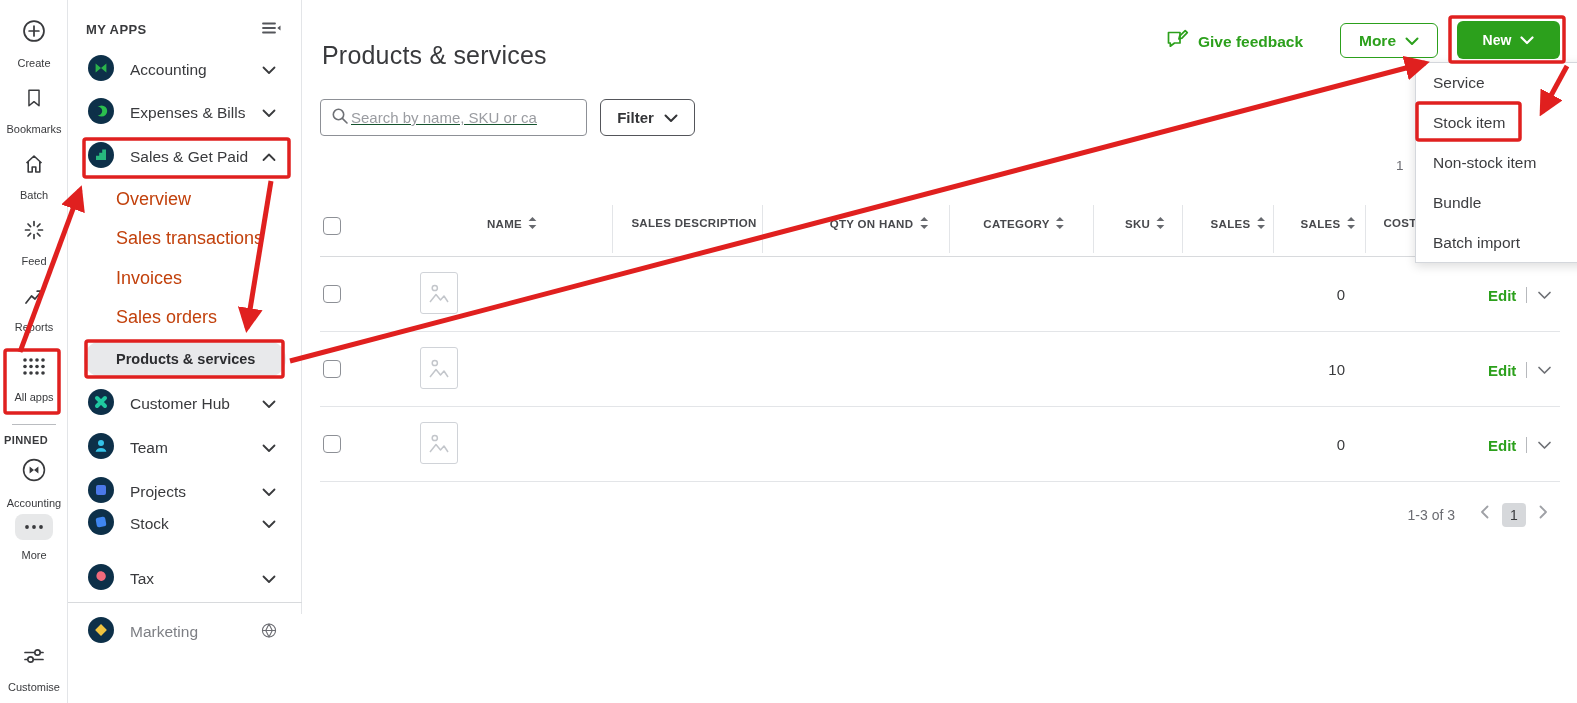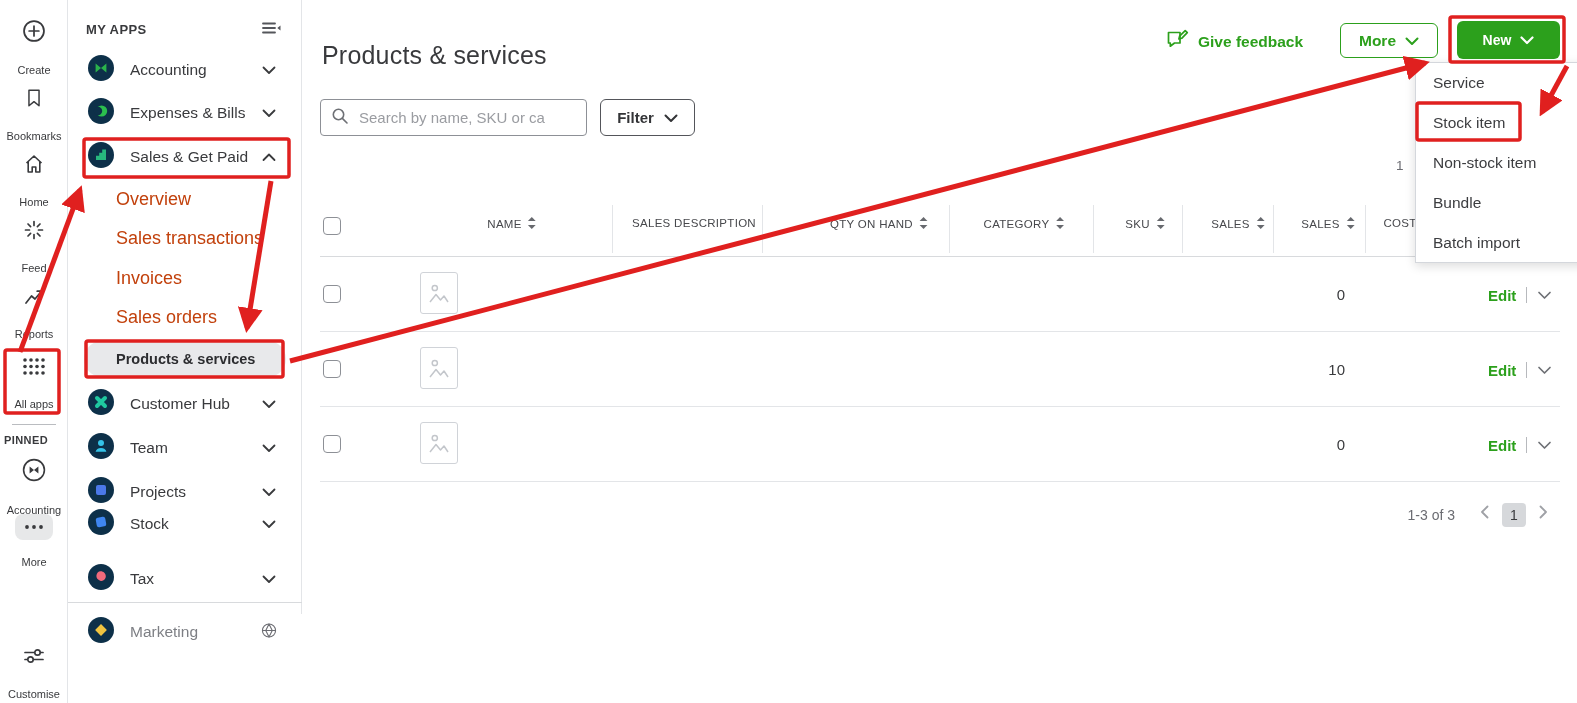--- a/index.html
+++ b/index.html
@@ -5,21 +5,21 @@
   * { box-sizing: border-box; }
   html,body { margin:0; padding:0; }
   body {
     width:1577px; height:703px; position:relative; overflow:hidden;
     background:#ffffff; color:#393a3d;
     font-family:"Liberation Sans", sans-serif;
   }
 
   
   .rail { position:absolute; left:0; top:0; width:68px; height:703px; background:#fff; border-right:1px solid #e3e5e8; z-index:2; }
-  .rail-item { position:absolute; left:0; width:68px; display:flex; flex-direction:column; align-items:center; gap:16px; cursor:pointer; }
+  .rail-item { position:absolute; left:0; width:68px; display:flex; flex-direction:column; align-items:center; gap:9px; cursor:pointer; }
   .rail-item .lbl { font-size:11px; color:#393a3d; white-space:nowrap; }
   .rail-divider { position:absolute; left:12px; width:44px; border-top:1px solid #babcc0; }
   .rail-pinned { position:absolute; left:0; width:52px; text-align:center; font-size:11px; font-weight:bold; letter-spacing:.4px; color:#393a3d; }
   .more-chip { width:38px; height:26px; border-radius:8px; background:#e7e8e9; display:flex; align-items:center; justify-content:center; }
 
   
   .sidebar { position:absolute; left:68px; top:0; width:234px; height:614px; background:#fff; border-right:1px solid #e3e5e8; z-index:2; }
   .sb-head { position:absolute; left:18px; top:22px; font-size:13px; font-weight:bold; letter-spacing:.4px; color:#393a3d; }
   .sb-collapse { position:absolute; left:192px; top:19px; cursor:pointer; }
   .app-row { position:absolute; left:0; width:234px; height:36px; display:flex; align-items:center; padding-left:20px; cursor:pointer; }
@@ -39,30 +39,30 @@
 
   .feedback { position:absolute; left:864px; top:29px; display:flex; align-items:center; gap:9px; cursor:pointer;justify-content:center; }
   .feedback .txt { color:#2ca01c; font-weight:bold; font-size:15.5px; }
 
   .btn-more { position:absolute; left:1038px; top:23px; width:98px; height:35px; border:1.5px solid #2ca01c; border-radius:6px; background:#fff;
               display:flex; align-items:center; justify-content:center; gap:9px; color:#2ca01c; font-weight:bold; font-size:15.5px; cursor:pointer; }
   .btn-new { position:absolute; left:1155px; top:21px; width:103px; height:38px; border:none; border-radius:6px; background:#2ca01c;
              display:flex; align-items:center; justify-content:center; gap:9px; color:#ffffff; font-weight:bold; font-size:14px; cursor:pointer; }
 
   .search-wrap { position:absolute; left:18px; top:99px; width:267px; height:37px; border:1px solid #8d9096; border-radius:4px; background:#fff; display:flex; align-items:center; padding-left:10px; }
-  .search-wrap input { border:none; outline:none; margin-left:8px; width:210px; font-size:15px; font-family:"Liberation Sans",sans-serif; color:#737373; }
+  .search-wrap input { border:none; outline:none; margin-left:0; width:210px; font-size:15px; font-family:"Liberation Sans",sans-serif; color:#14532d;text-decoration:underline; }
   .search-wrap input::placeholder { color:#9a9ca1; }
   .btn-filter { position:absolute; left:298px; top:99px; width:95px; height:37px; border:1.5px solid #53555a; border-radius:6px; background:#fff;
                 display:flex; align-items:center; justify-content:center; gap:10px; font-weight:bold; font-size:15px; color:#333437; cursor:pointer; }
 
   
   .thead-line { position:absolute; left:18px; top:256px; width:1240px; border-top:1px solid #d8dadd; }
   .row-line { position:absolute; left:18px; width:1240px; border-top:1px solid #e3e5e8; }
   .vsep { position:absolute; top:205px; height:48px; border-left:1px solid #e3e5e8; }
-  .th { position:absolute; top:217px; display:flex; align-items:center; gap:6px; font-size:11.5px; font-weight:normal; letter-spacing:.3px; color:#47484c; white-space:nowrap; cursor:pointer;padding-left:20px; }
+  .th { position:absolute; top:217px; display:flex; align-items:center; gap:6px; font-size:11.5px; font-weight:bold; letter-spacing:.3px; color:#47484c; white-space:nowrap; cursor:pointer;padding-left:20px; }
   .th.center { transform:translateX(-50%); }
   .checkbox { position:absolute; width:18px; height:18px; border:1.5px solid #8d9096; border-radius:4px; background:#fff; cursor:pointer; }
   .img-ph { position:absolute; left:118px; width:38px; height:42px; border:1px solid #d0d3d8; border-radius:3px; display:flex; align-items:center; justify-content:center; }
   .price-val { position:absolute; left:951px; width:92px; text-align:right; font-size:15px; color:#393a3d; }
   .row-actions { position:absolute; left:1186px; display:flex; align-items:center; gap:10px; }
   .row-actions .edit { color:#2ca01c; font-weight:bold; font-size:15px; cursor:pointer; }
   .row-actions .sep { width:1px; height:16px; background:#b7b9bd; }
 
   
   .pag-summary { position:absolute; left:1053px; top:507px; width:100px; text-align:right; font-size:14px; color:#6b6c72; }
@@ -101,21 +101,21 @@
     </span>
     <span class="lbl">Bookmarks</span>
   </div>
 
   <div class="rail-item" style="top:152px">
     <span>
       <svg width="24" height="24" viewBox="0 0 24 24" fill="none" stroke="#393a3d" stroke-width="1.6" stroke-linejoin="round">
           <path d="M4.5 11 12 4l7.5 7M6.2 9.8V20h4v-5h3.6v5h4V9.8"></path>
         </svg>
     </span>
-    <span class="lbl">Home</span>
+    <span class="lbl">Batch</span>
   </div>
 
   <div class="rail-item" style="top:218px">
     <span>
       <svg width="24" height="24" viewBox="0 0 24 24" fill="none" stroke="#393a3d" stroke-width="1.7" stroke-linecap="round">
           <path d="M12 3.5v4M12 16.5v4M3.5 12h4M16.5 12h4M6 6l2.6 2.6M15.4 15.4 18 18M18 6l-2.6 2.6M8.6 15.4 6 18"></path>
         </svg>
     </span>
     <span class="lbl">Feed</span>
   </div>

